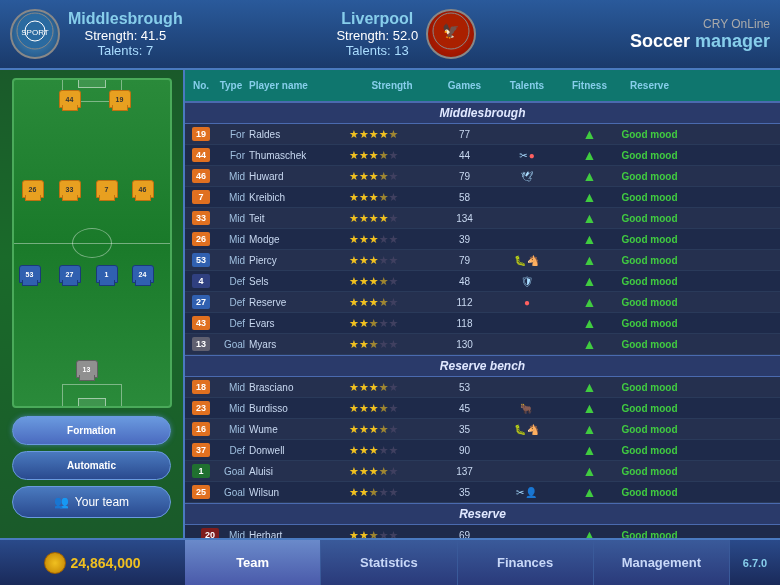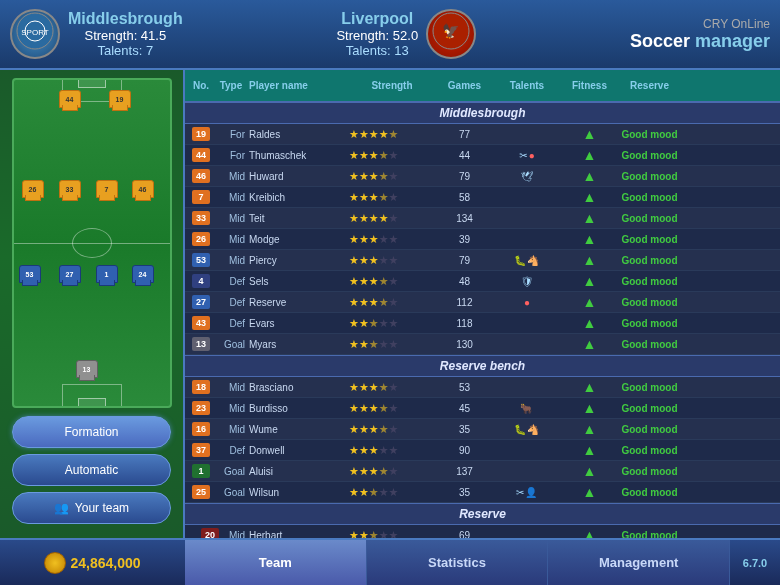--- a/index.html
+++ b/index.html
@@ -169,22 +169,22 @@
       display: flex;
       flex-direction: column;
       gap: 6px;
       padding: 8px 12px;
     }
     .side-btn {
       background: linear-gradient(180deg, #4a7abf 0%, #2a4a8f 100%);
       border: 1px solid #6a9adf;
       border-radius: 20px;
       color: white;
-      font-size: 12px;
-      font-weight: normal;
+      font-size: 10px;
+      font-weight: bold;
       padding: 8px 16px;
       cursor: pointer;
       text-align: center;
     }
     .side-btn.active {
       background: linear-gradient(180deg, #6a9adf 0%, #4a6abf 100%);
       box-shadow: 0 0 5px rgba(100,150,255,0.5);
     }
     .team-btn {
       background: linear-gradient(180deg, #4a7abf 0%, #2a4a8f 100%);
@@ -908,16 +908,17 @@
 <div class="bottom-bar">
   <div class="money-display">
     <div class="coin-icon"></div>
     <div class="money-amount">
       <span>24,864,000</span>
     </div>
   </div>
   <div class="bottom-tabs">
     <div class="bottom-tab active">Team</div>
     <div class="bottom-tab">Statistics</div>
+    <div class="bottom-tab">Finances</div>
     <div class="bottom-tab">Management</div>
   </div>
   <div class="version-display">6.7.0</div>
 </div>
 
 </body></html>

